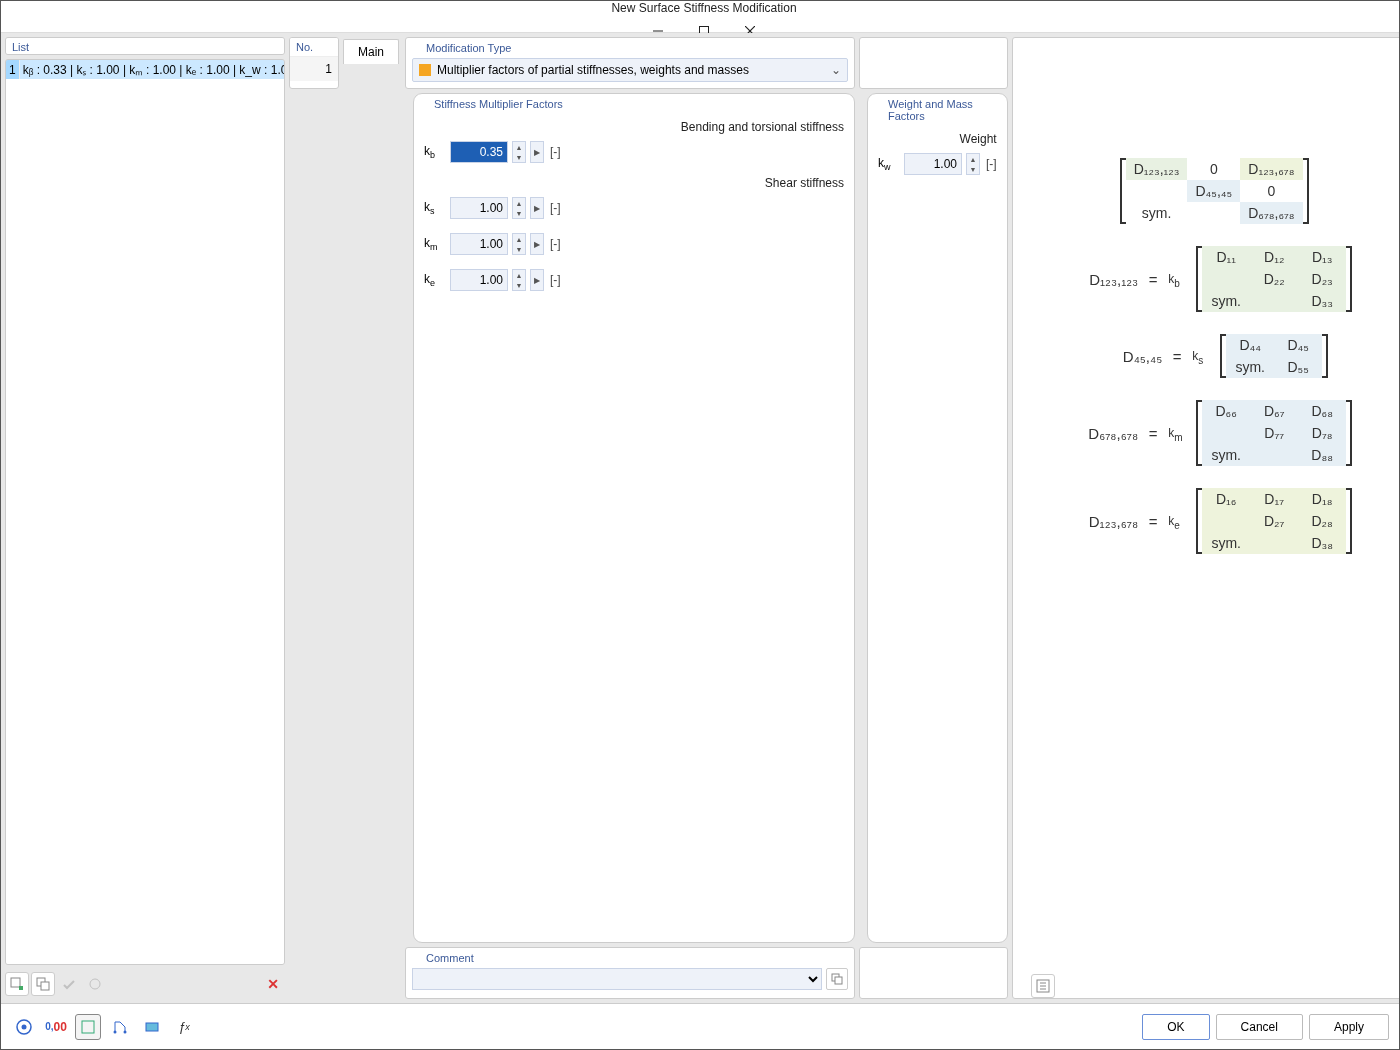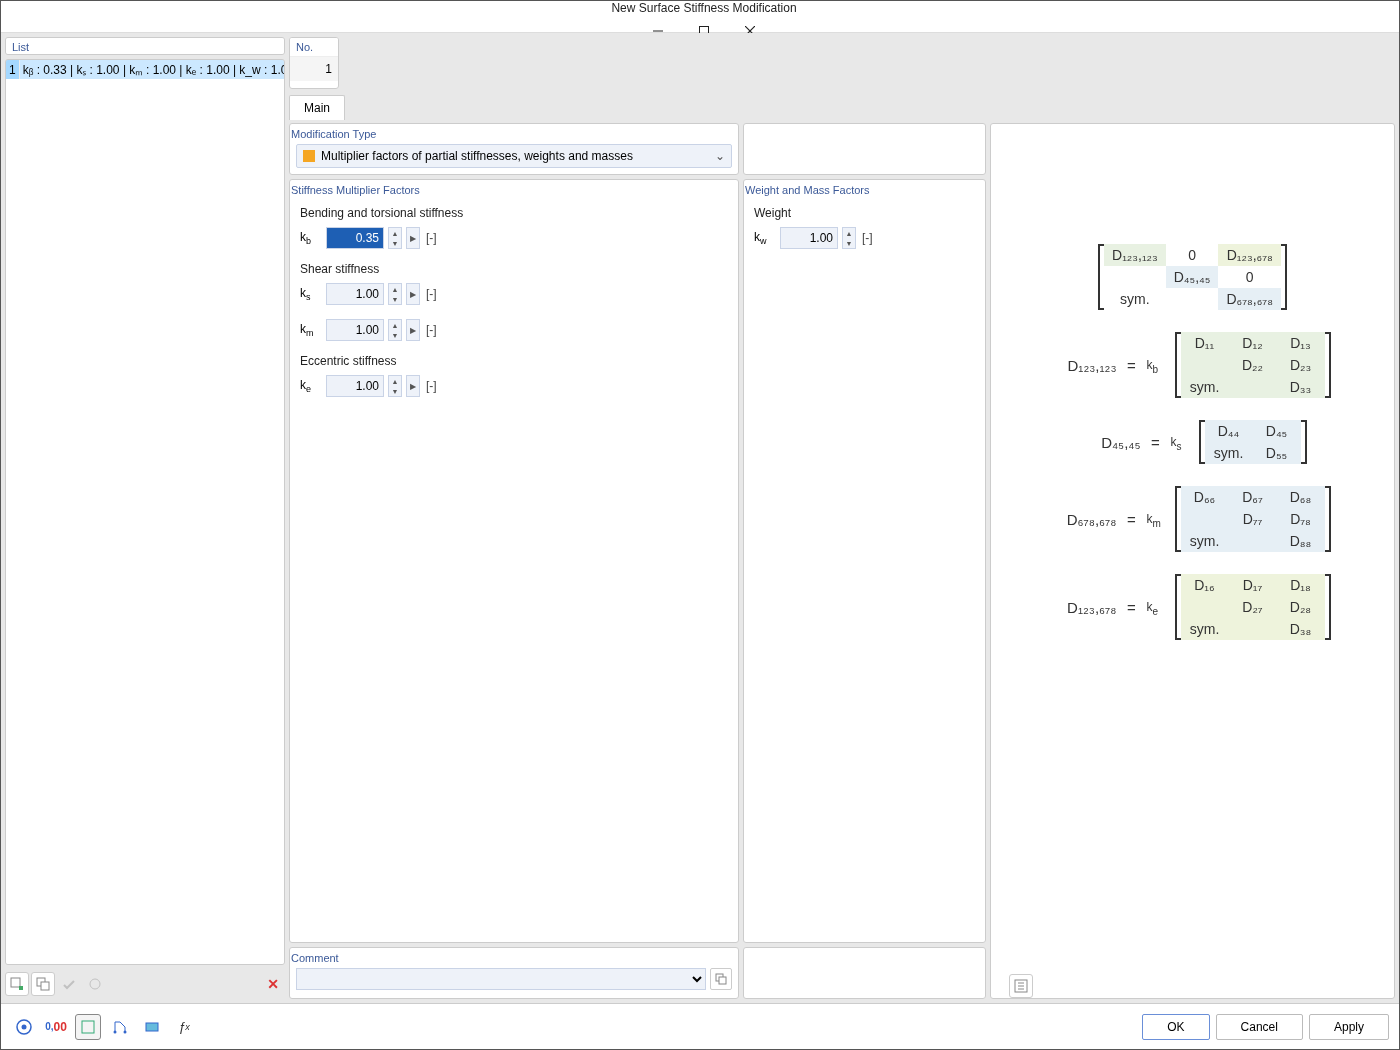--- a/index.html
+++ b/index.html
@@ -28,40 +28,40 @@
 .no-box .panel-header, .name-box .panel-header, .assigned-box .panel-header, .list-header .panel-header { border-bottom: 1px solid #eee; }
 .no-box input { width: 100%; border: none; background: #f5f5f5; height: 24px; text-align: right; padding: 0 6px; font-size: 12px; }
 .name-box { flex: 1; min-width: 0; position: relative; }
 .name-box input { width: 100%; border: none; background: #f5f5f5; height: 24px; padding: 0 30px 0 6px; font-size: 12px; }
 .name-edit-btn { position: absolute; right: 3px; bottom: 3px; width: 20px; height: 20px; border: 1px solid #b0c4de; background: #e6eef7; border-radius: 2px; display:flex; align-items:center; justify-content:center; }
 .assigned-box { width: 405px; position: relative; }
 .assigned-box input { width: 100%; border: none; background: #f5f5f5; height: 24px; padding: 0 30px 0 6px; }
 .assigned-btn { position: absolute; right: 3px; bottom: 3px; width: 20px; height: 20px; border: 1px solid #ccc; background: #f0f0f0; border-radius:2px; display:flex; align-items:center; justify-content:center; color:#888; }
 .mid-row { flex: 1; display: flex; gap: 4px; min-height: 0; }
 .left-col { width: 280px; display: flex; flex-direction: column; gap: 4px; }
-.center-col { flex: 1; display: flex; flex-direction: column; gap: 4px; min-width: 0; }
+.center-col { flex: 1; display: flex; flex-direction: row; gap: 4px; min-width: 0; }
 .tabs-row { display: flex; height: 26px; align-items: flex-end; }
 .tab { padding: 5px 14px; background: #fff; border: 1px solid #ccc; border-bottom: none; border-radius: 2px 2px 0 0; margin-right: 2px; font-size: 12px; }
 .tab.active { background: #fff; position: relative; top: 1px; }
 .center-grid { flex: 1; display: grid; grid-template-columns: 450px 1fr 405px; grid-template-rows: 52px 1fr 52px; gap: 4px; min-height: 0; }
 .modtype-box { grid-column: 1; grid-row: 1; }
 .hint-box { grid-column: 2; grid-row: 1; background:#fff; border:1px solid #ccc; border-radius:3px; }
 .left-factors { grid-column: 1; grid-row: 2; display:flex; }
 .right-factors { grid-column: 2; grid-row: 2; }
 .formula-col { grid-column: 3; grid-row: 1 / span 3; }
 .comment-box { grid-column: 1; grid-row: 3; }
 .comment-spacer { grid-column: 2; grid-row: 3; background:#fff; border:1px solid #ccc; border-radius:3px; display:flex; align-items:center; padding:0 4px; }
-.section-header { color: #3b5998; font-size: 11px; padding: 4px 1px; font-weight: normal; }
+.section-header { color: #3b5998; font-size: 11px; padding: 4px 20px; font-weight: normal; }
 .modtype-box .dropdown { margin: 0 6px 6px 6px; height: 24px; background: #eef2f9; border: 1px solid #c9d3e6; display: flex; align-items: center; padding: 0 6px; border-radius: 2px; }
 .modtype-box .dropdown .swatch { width: 12px; height: 12px; background: #f5a623; margin-right: 6px; }
 .modtype-box .dropdown .label { flex: 1; font-size: 12px; }
 .modtype-box .dropdown .chev { color: #555; }
-.factors-pane { background: #fff; border: 1px solid #ccc; border-radius: 3px; padding: 0 0 8px 0; flex:1; }
+.factors-pane { background: #fff; border: 1px solid #ccc; border-radius: 9px; padding: 0 0 8px 0; flex:1;margin-left:8px; }
 .factor-group { padding: 6px 10px 2px 10px; }
-.factor-group .gtitle { font-size: 12px; color: #222; margin-bottom: 6px; }
+.factor-group .gtitle { font-size: 12px; color: #222; margin-bottom: 6px; text-align: right; }
 .factor-row { display: flex; align-items: center; gap: 4px; height: 24px; margin-bottom: 4px; }
 .factor-row .sym { width: 22px; font-size: 12px; }
 .factor-row .sym sub { font-size: 9px; }
 .factor-row input { width: 58px; height: 22px; border: 1px solid #c9d3e6; background: #eef2f9; text-align: right; padding: 0 4px; font-size: 12px; }
 .factor-row input.sel { background:#1e5fb4; color:#fff; }
 .spin { width: 14px; height: 22px; border: 1px solid #c9d3e6; background: #eef2f9; display:flex; flex-direction:column; }
 .spin .up, .spin .down { flex:1; display:flex; align-items:center; justify-content:center; font-size:7px; color:#555; }
 .play { width:14px; height:22px; border:1px solid #c9d3e6; background:#eef2f9; display:flex; align-items:center; justify-content:center; color:#555; font-size:8px; }
 .unit { font-size: 12px; color: #444; margin-left: 2px; }
 .formula-col { background: #fff; border: 1px solid #ccc; border-radius: 3px; padding: 120px 18px 0 18px; font-family: Cambria, Georgia, serif; color: #333; display:flex; flex-direction:column; gap:22px; align-items:center; }
@@ -224,21 +224,20 @@
                 <div class="spin">
                     <div class="up">▲</div>
                     <div class="down">▼</div>
                   </div>
                 <div class="play">▶</div>
                 <span class="unit">[-]</span>
               </div>
             </div>
 
             <div class="factor-group">
-              <div class="gtitle">Eccentric stiffness</div>
               <div class="factor-row">
                 <span class="sym"><span>k</span><sub>e</sub></span>
                 <input value="1.00" style="">
                 <div class="spin">
                     <div class="up">▲</div>
                     <div class="down">▼</div>
                   </div>
                 <div class="play">▶</div>
                 <span class="unit">[-]</span>
               </div>

